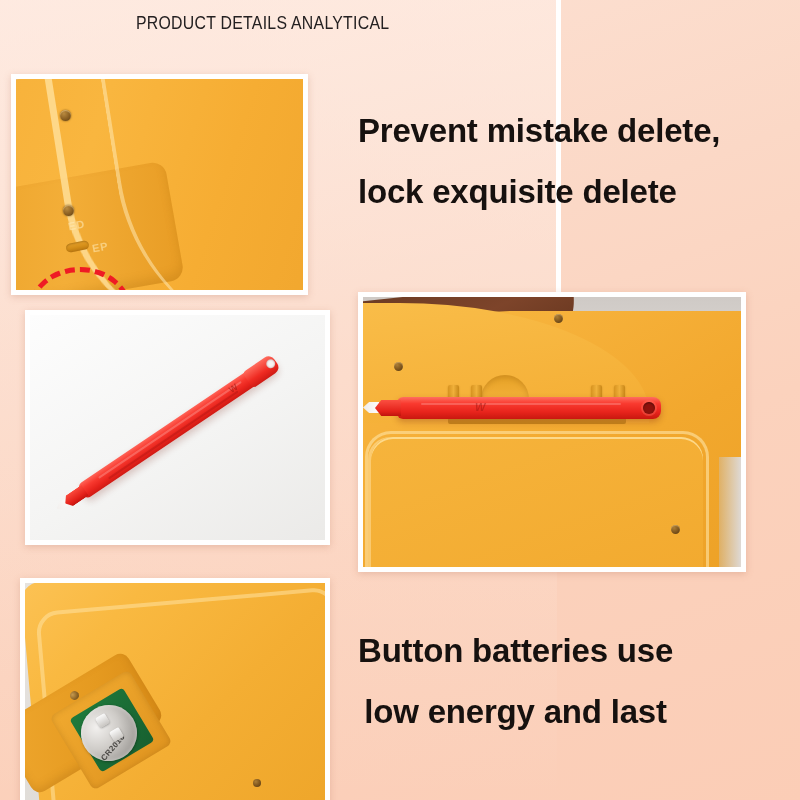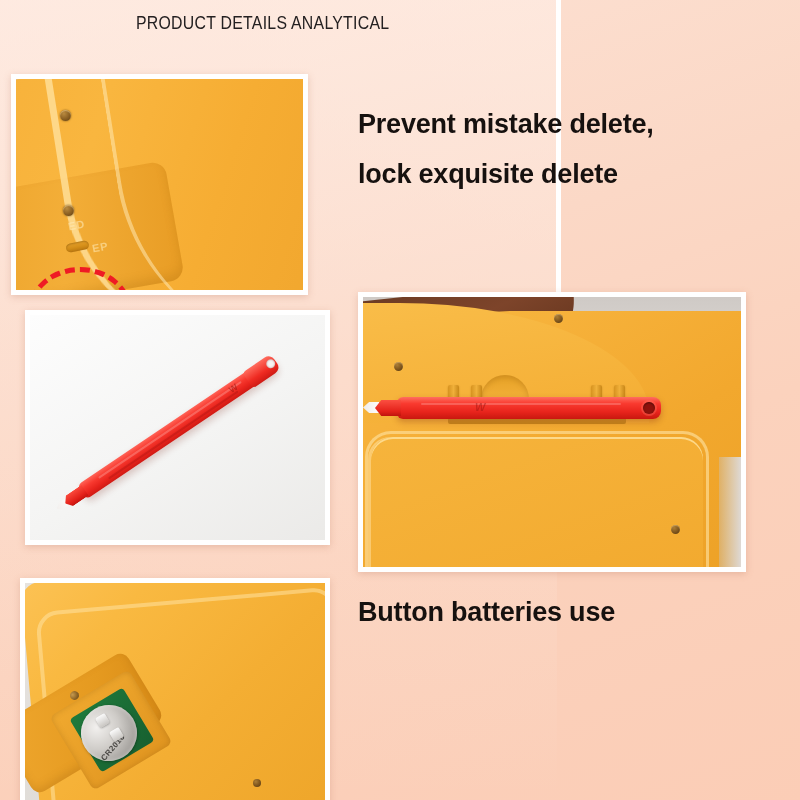--- a/index.html
+++ b/index.html
@@ -371,26 +371,26 @@
     position:absolute; left:228px; top:196px; width:8px; height:8px;
     border-radius:50%;
     background: radial-gradient(circle at 35% 32%, #ab7d35 0%, #7d541c 55%, #4e3310 100%);
   }
 
   
   .headline {
     position:absolute;
     color:#16110f;
     font-weight:700;
-    font-size:27px;
+    font-size:33px;
     line-height:1.85;
     letter-spacing:-0.2px;
   }
   .headline.h1 { left:358px; top:100px; }
-  .headline.h2 { left:358px; top:588px;text-align:center; }
+  .headline.h2 { left:358px; top:620px;text-align:center; }
   .headline div { white-space: nowrap; }
 </style>
 </head>
 <body>
 
 <div id="page">
 
   <div class="bg-band"></div>
   <div class="divider-v"></div>
 
@@ -481,15 +481,16 @@
     </div>
   </div>
 
   <div class="headline h1">
     <div>Prevent mistake delete,</div>
     <div>lock exquisite delete</div>
   </div>
 
   <div class="headline h2">
     <div>Button batteries use</div>
+    <div>low energy and last</div>
   </div>
 
 </div>
 
 </body></html>

